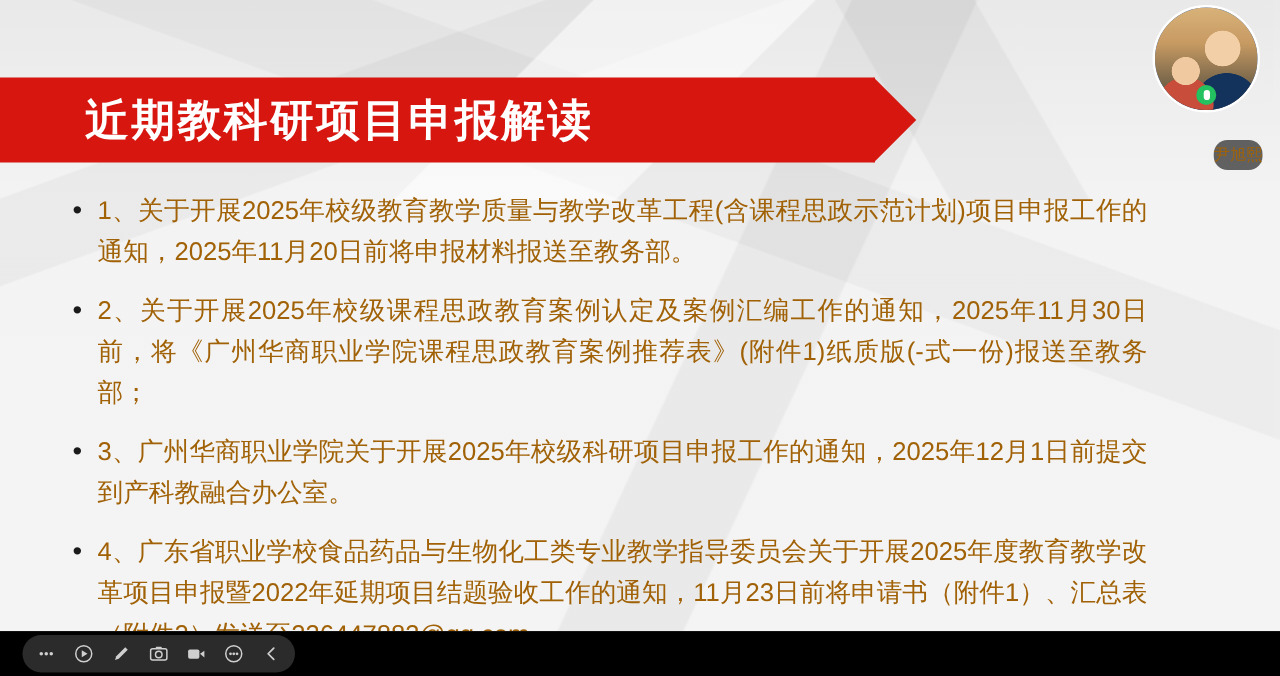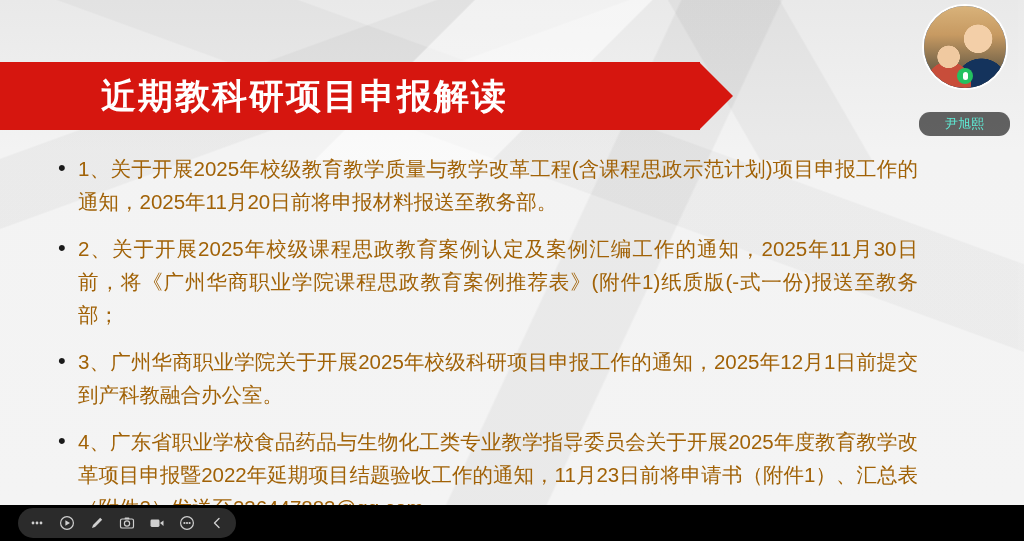--- a/index.html
+++ b/index.html
@@ -58,21 +58,21 @@
     width: 0; height: 0;
     border-top: 34px solid transparent;
     border-bottom: 34px solid transparent;
     border-left: 34px solid #d6160f;
   }
   .title-text {
     color: #ffffff;
     font-size: 35px;
     font-weight: bold;
     letter-spacing: 2px;
-    margin-left: 101px;
+    margin-left: 68px;
     white-space: nowrap;
   }
 
   
   .bullets {
     position: absolute;
     left: 58px; top: 152px;
     width: 860px;
   }
   .bullet {
@@ -127,23 +127,23 @@
   }
   .pip-mic-glyph {
     width: 5px; height: 8px;
     background: #fff;
     border-radius: 3px;
   }
   .pip-name {
     position: absolute;
     right: 14px; top: 112px;
     background: rgba(40,40,40,0.72);
-    color: #5eead4;
+    color: #a16207;
     font-size: 13px;
-    padding: 3px 26px;
+    padding: 3px 0;
     border-radius: 11px;
     white-space: nowrap;
   }
 
   
   .bottom-bar {
     position: absolute;
     left: 0; bottom: 0;
     width: 1024px; height: 36px;
     background: #000;

